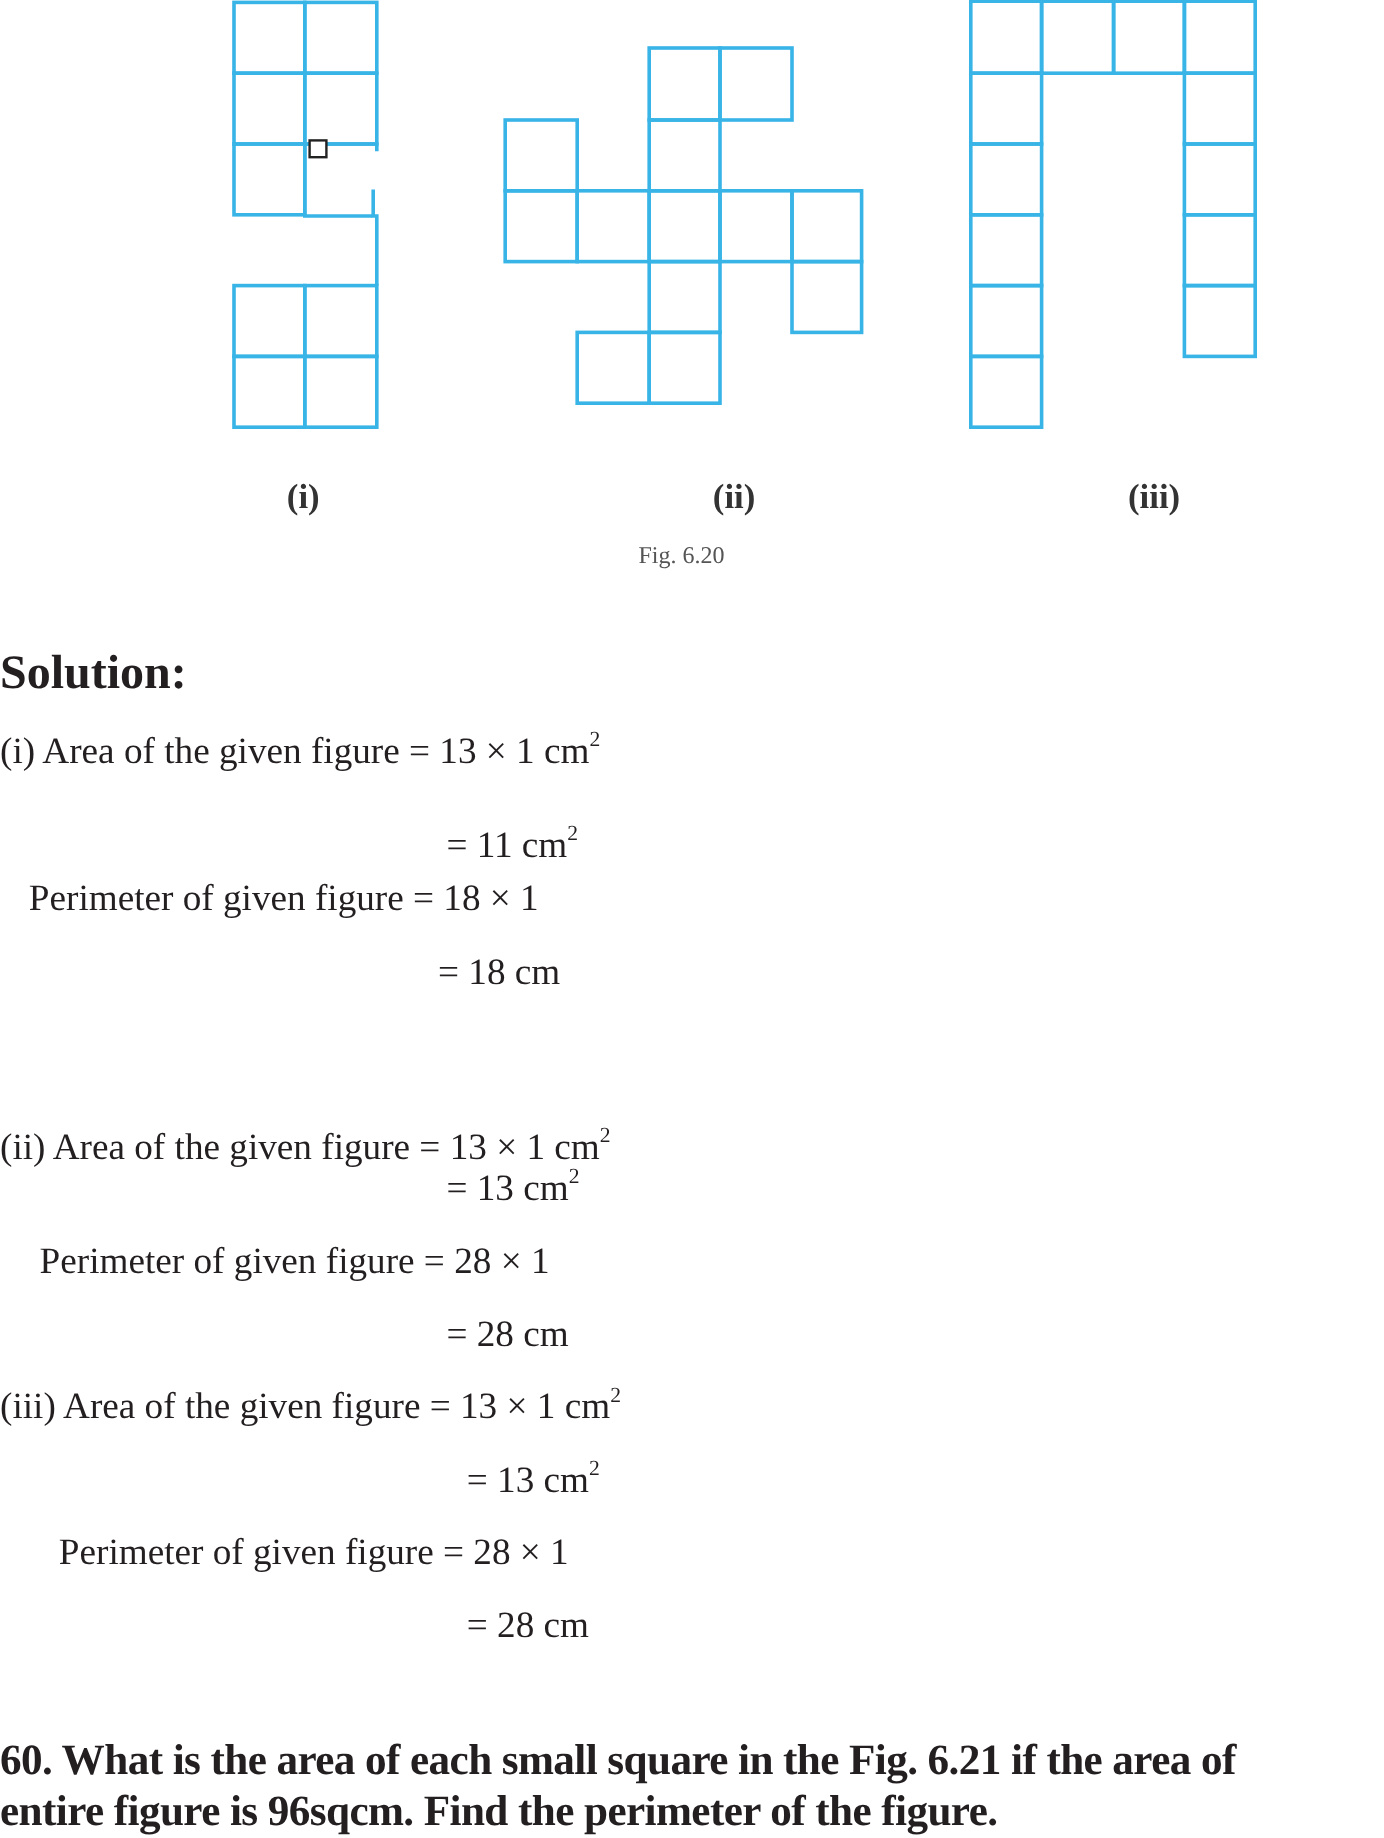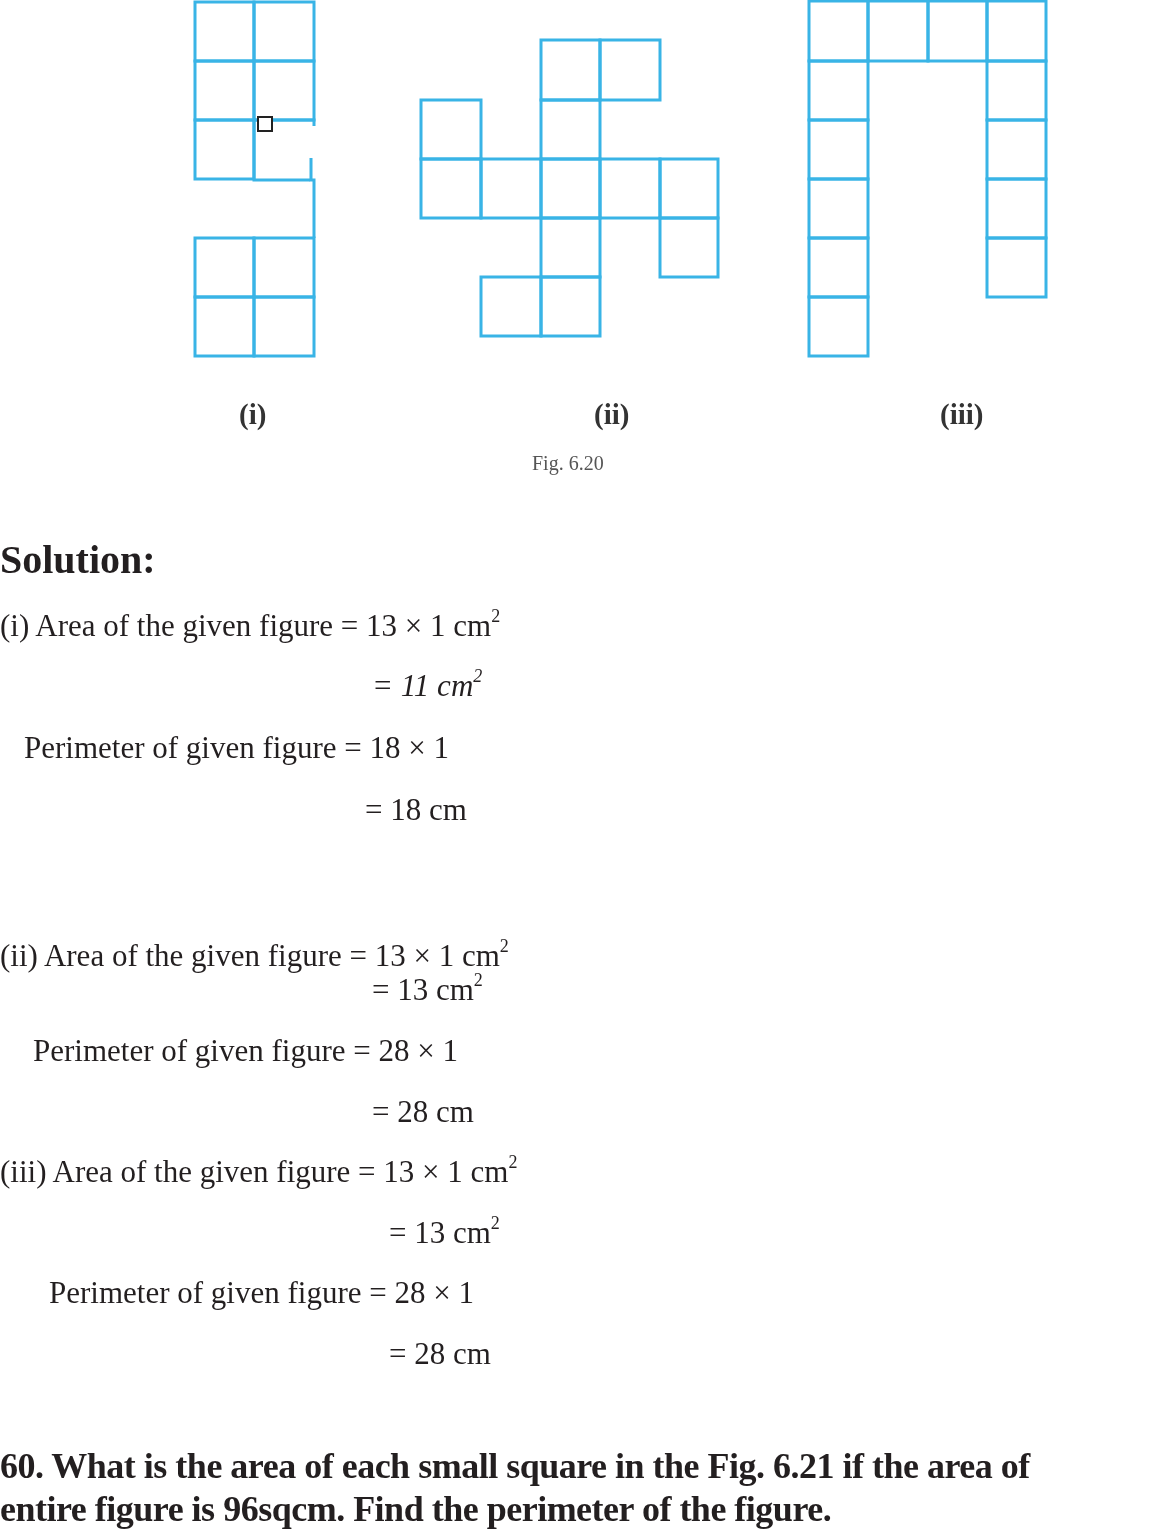--- a/index.html
+++ b/index.html
@@ -73,21 +73,21 @@
   <div class="label" style="left:239px;top:398px;">(i)</div>
   <div class="label" style="left:550px;top:398px;margin-left:44px;">(ii)</div>
   <div class="label" style="left:940px;top:398px;">(iii)</div>
 </div>
 
 <div class="caption">Fig. 6.20</div>
 
 <div class="heading">Solution:</div>
 
 <div class="line" style="left:0;top:608px;"><span>(i)  Area of the given figure = 13 × 1 cm</span><sup>2</sup></div>
-<div class="line" style="left:372px;top:668px;font-style:italic;"><span>= 11 cm</span><sup>2</sup></div>
+<div class="line" style="left:372px;top:686px;"><span>= 11 cm</span><sup>2</sup></div>
 <div class="line" style="left:24px;top:730px;">Perimeter of given figure = 18 × 1</div>
 <div class="line" style="left:365px;top:792px;">= 18 cm</div>
 
 <div class="line" style="left:0;top:938px;text-align:center;"><span>(ii) Area of the given figure = 13 × 1 cm</span><sup>2</sup></div>
 <div class="line" style="left:372px;top:972px;"><span>= 13 cm</span><sup>2</sup></div>
 <div class="line" style="left:33px;top:1033px;">Perimeter of given figure = 28 × 1</div>
 <div class="line" style="left:372px;top:1094px;">= 28 cm</div>
 
 <div class="line" style="left:0;top:1154px;"><span>(iii) Area of the given figure = 13 × 1 cm</span><sup>2</sup></div>
 <div class="line" style="left:389px;top:1215px;"><span>= 13 cm</span><sup>2</sup></div>

